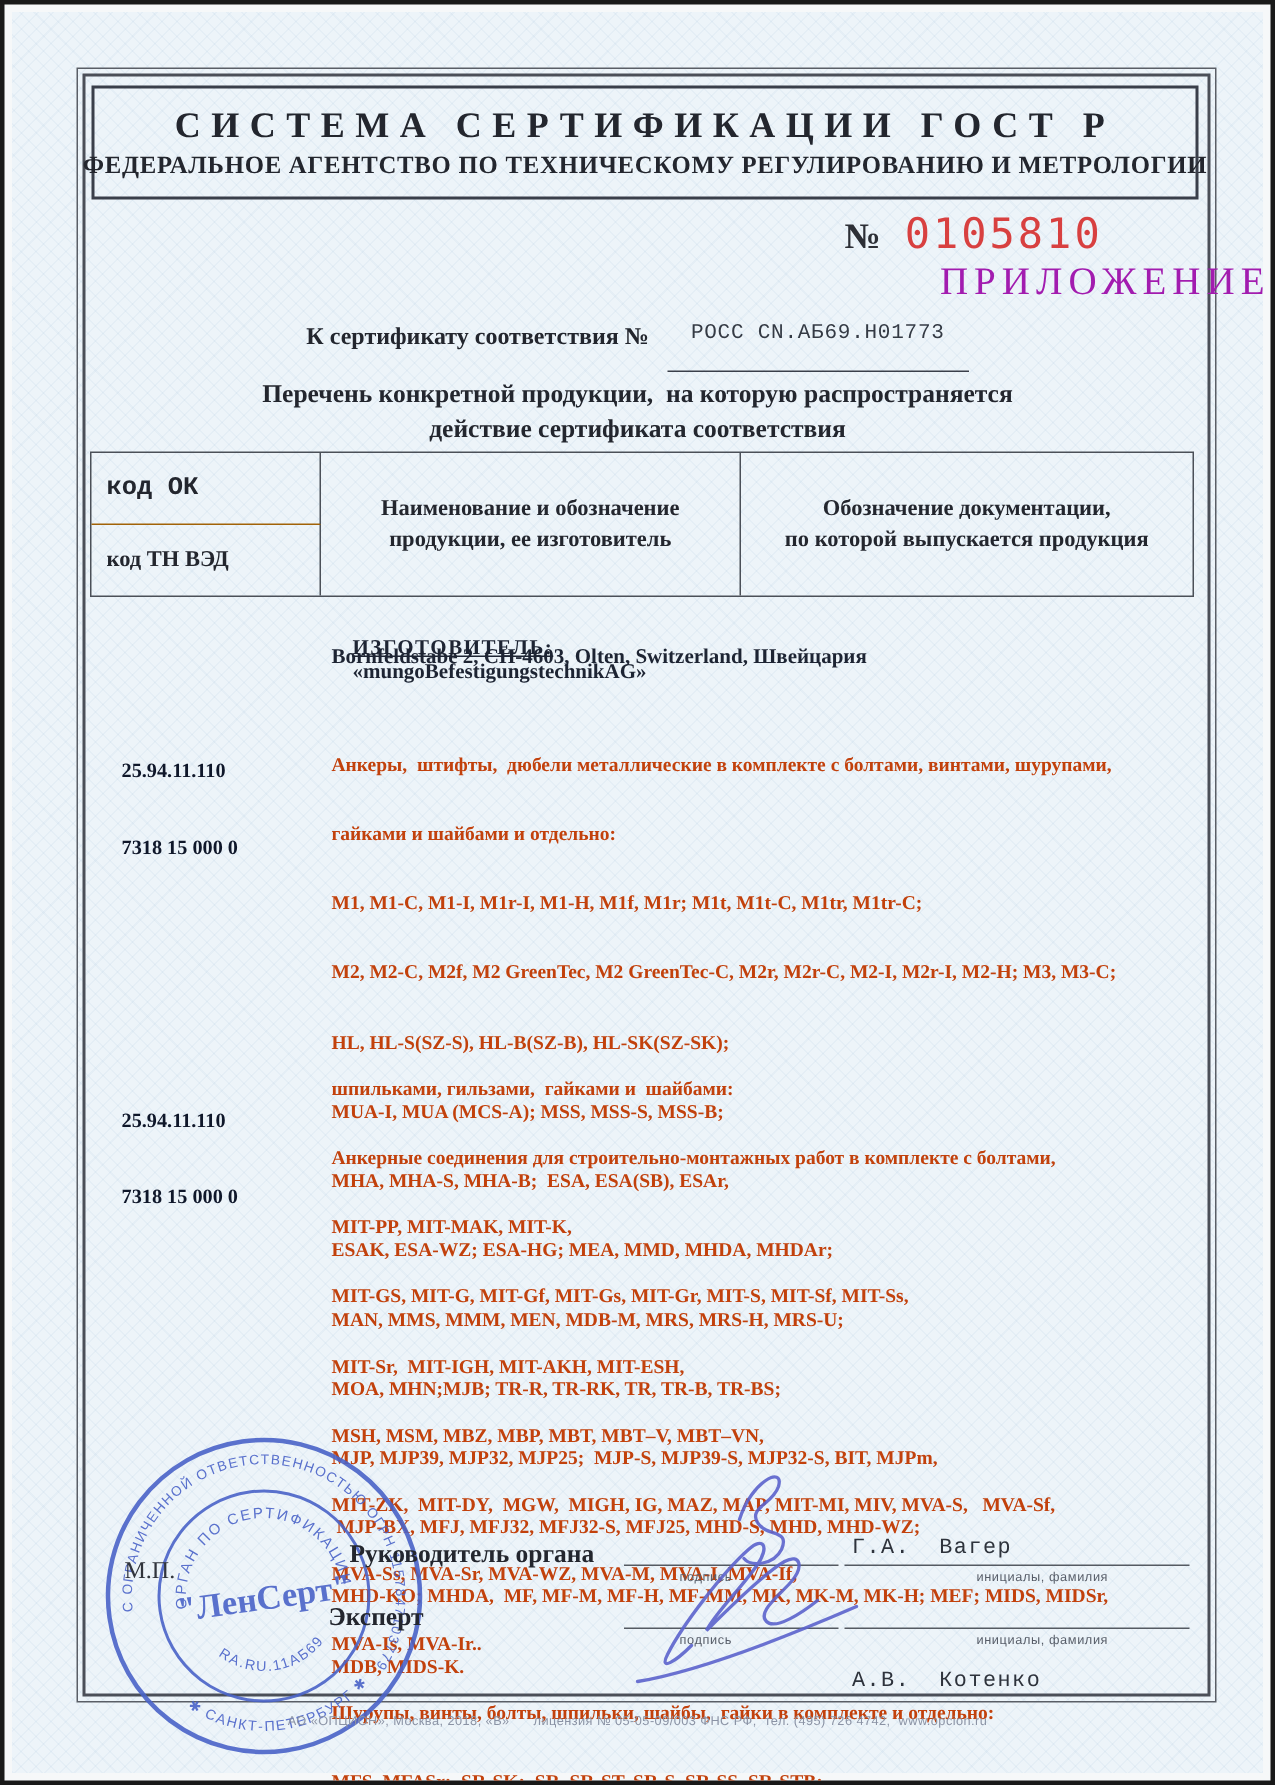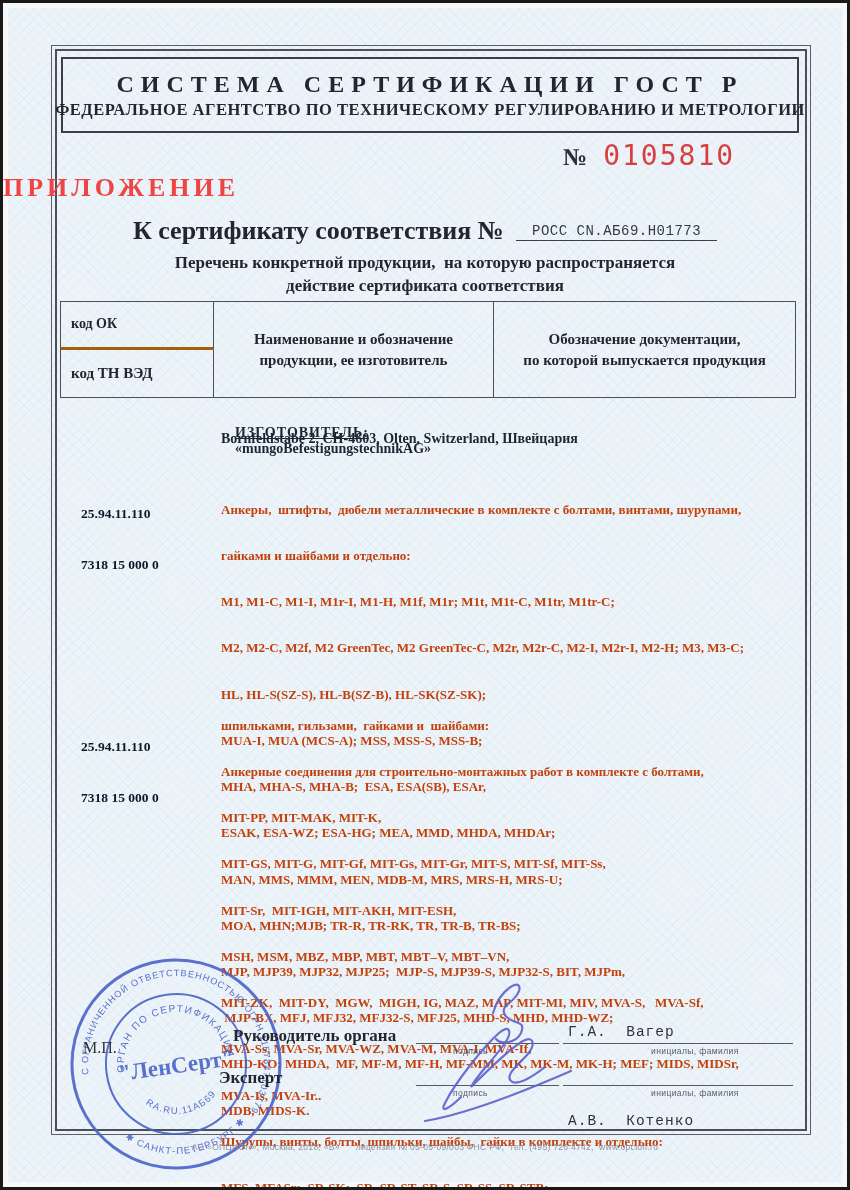--- a/index.html
+++ b/index.html
@@ -10,29 +10,29 @@
     repeating-linear-gradient(-45deg, rgba(130,170,205,.08) 0 1px, transparent 1px 7px),
     linear-gradient(#edf4f9,#edf4f9);}
   .frame{position:absolute;left:48px;top:42px;width:758px;height:1088px;border:1px solid #5a5e66;}
   .frame::after{content:"";position:absolute;inset:3px;border:2px solid #4b4f58;}
   .header-box{position:absolute;left:58px;top:54px;width:734px;height:72px;border:2px solid #3a3f4a;display:flex;flex-direction:column;align-items:center;justify-content:center;gap:2px;}
   .h-line1{font-weight:700;font-size:24px;letter-spacing:7px;color:#23262e;white-space:nowrap;}
   .h-line2{font-weight:700;font-size:16.5px;letter-spacing:.5px;color:#23262e;white-space:nowrap;}
   .number-row{position:absolute;left:560px;top:136px;width:240px;display:flex;align-items:baseline;gap:16px;}
   .number-sign{font-size:24px;color:#2c2f36;font-weight:600;}
   .number-value{font-family:"DejaVu Sans Mono",monospace;font-size:28px;color:#d84040;letter-spacing:2px;}
-  .doc-title{position:absolute;left:0;width:100%;top:170px;text-align:left;font-size:26px;font-weight:700;letter-spacing:4px;color:#ef4444;}
+  .doc-title{position:absolute;left:0;width:100%;top:170px;text-align:right;font-size:26px;font-weight:400;letter-spacing:4px;color:#a21caf;}
   .cert-line{position:absolute;left:0;width:100%;top:213px;text-align:center;color:#23262e;}
-  .cert-label{font-size:26px;font-weight:700;}
-  .cert-value{display:inline-block;margin-left:8px;border-bottom:1.5px solid #3a3f4a;padding:0 16px 1px;font-family:"Liberation Mono",monospace;font-size:14px;letter-spacing:.5px;color:#343a44;transform:translateY(-4px);}
+  .cert-label{font-size:16px;font-weight:700;}
+  .cert-value{display:inline-block;margin-left:8px;border-bottom:1.5px solid #3a3f4a;padding:0 16px 17px;font-family:"Liberation Mono",monospace;font-size:14px;letter-spacing:.5px;color:#343a44;transform:translateY(-4px);}
   .subtitle{position:absolute;left:0;width:100%;text-align:center;font-size:17px;font-weight:700;color:#23262e;white-space:pre-wrap;}
   .sub1{top:250px;} .sub2{top:273px;}
   .ptable{position:absolute;left:57px;top:298px;width:736px;height:97px;box-sizing:border-box;border:1.5px solid #4b5058;display:grid;grid-template-columns:153px 280px 1fr;grid-template-rows:1fr 1fr;background:transparent;}
   .ptable>div{box-sizing:border-box;font-weight:700;color:#23262e;}
-  .t-c1a{grid-row:1;grid-column:1;border-right:1px solid #4b5058;border-bottom:3px solid #a16207;display:flex;align-items:center;padding-left:10px;font-size:14px;}
+  .t-c1a{grid-row:1;grid-column:1;border-right:1px solid #4b5058;border-bottom:1px solid #a16207;display:flex;align-items:center;padding-left:10px;font-size:17px;font-family:Liberation Mono, monospace;}
   .t-c1b{grid-row:2;grid-column:1;border-right:1px solid #4b5058;display:flex;align-items:center;padding-left:10px;font-size:15px;}
   .t-c2{grid-row:1/3;grid-column:2;border-right:1px solid #4b5058;display:flex;flex-direction:column;align-items:center;justify-content:center;font-size:15px;line-height:1.4;text-align:center;}
   .t-c3{grid-row:1/3;grid-column:3;display:flex;flex-direction:column;align-items:center;justify-content:center;font-size:15px;line-height:1.4;text-align:center;}
   .mfr{position:absolute;left:218px;top:406px;font-size:14px;font-weight:700;color:#1d2433;white-space:pre-wrap;}
   .mfr2{top:428px;}
   .mfr-label{letter-spacing:1px;margin-right:14px;text-decoration:underline;}
   .block{position:absolute;left:78px;width:716px;display:flex;align-items:flex-start;}
   .block .codes{width:140px;flex:none;font-weight:700;font-size:13.5px;line-height:17px;color:#0f172a;white-space:pre-wrap;}
   .block .lines{flex:1;font-weight:700;font-size:13px;line-height:15.4px;color:#c2410c;white-space:pre-wrap;}
   .block1{top:468px;} .block2{top:684px;}

